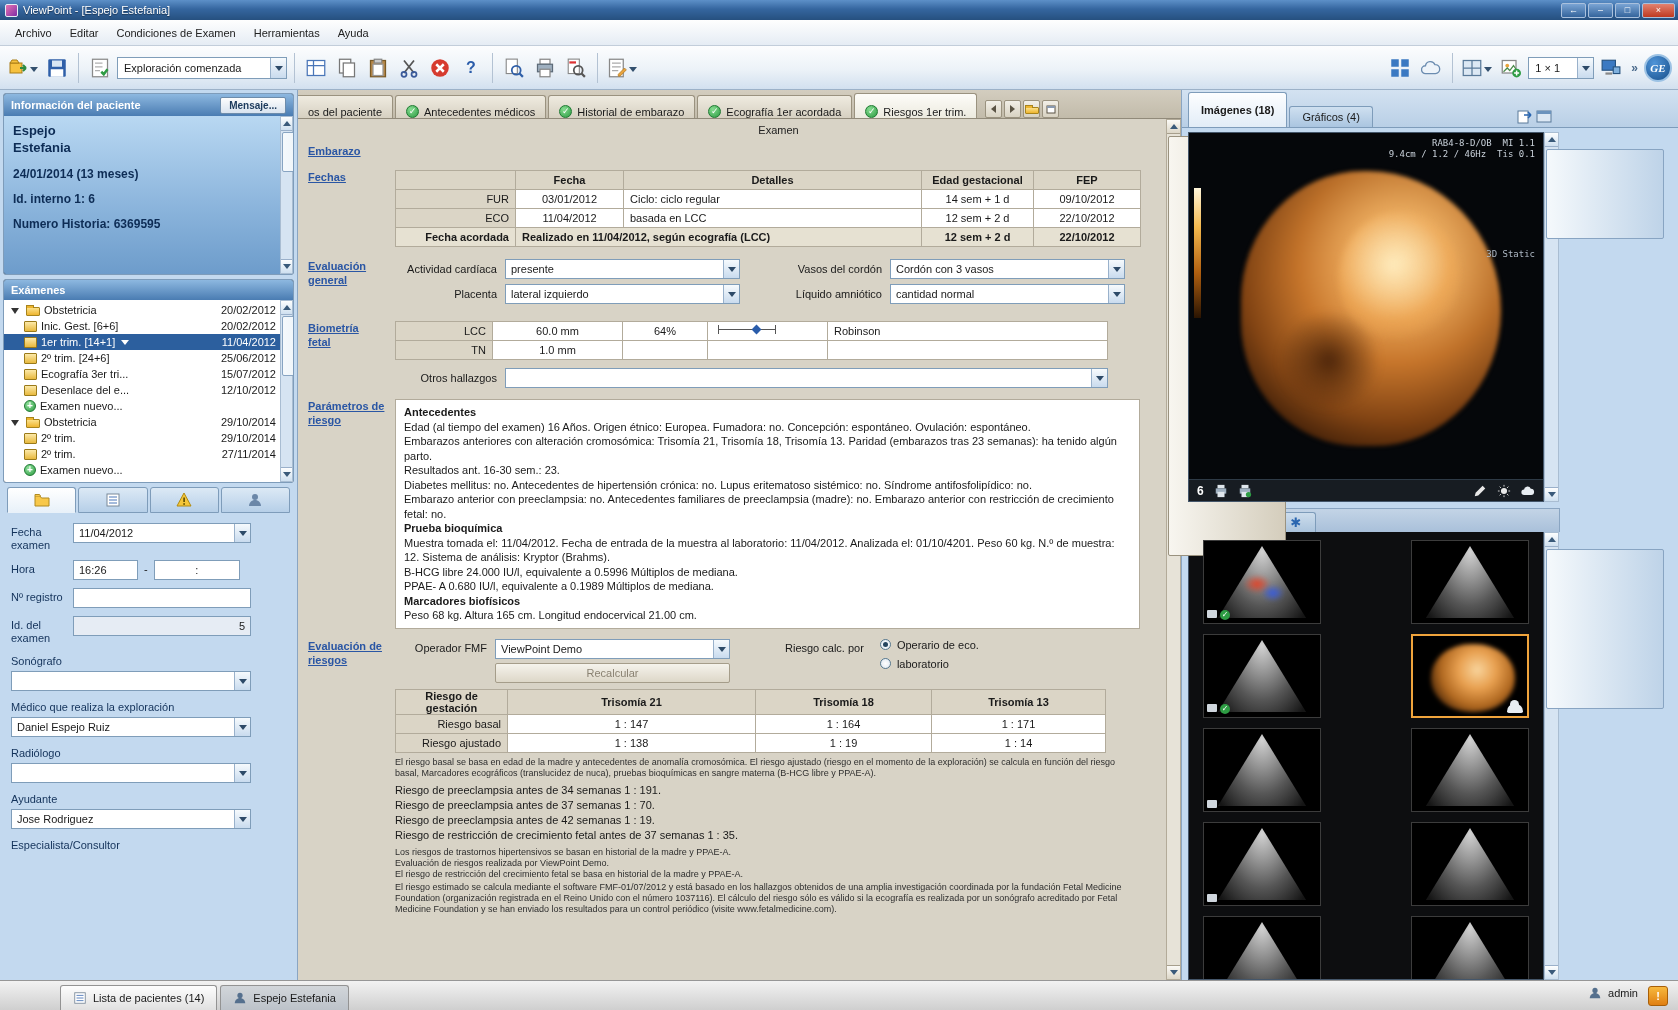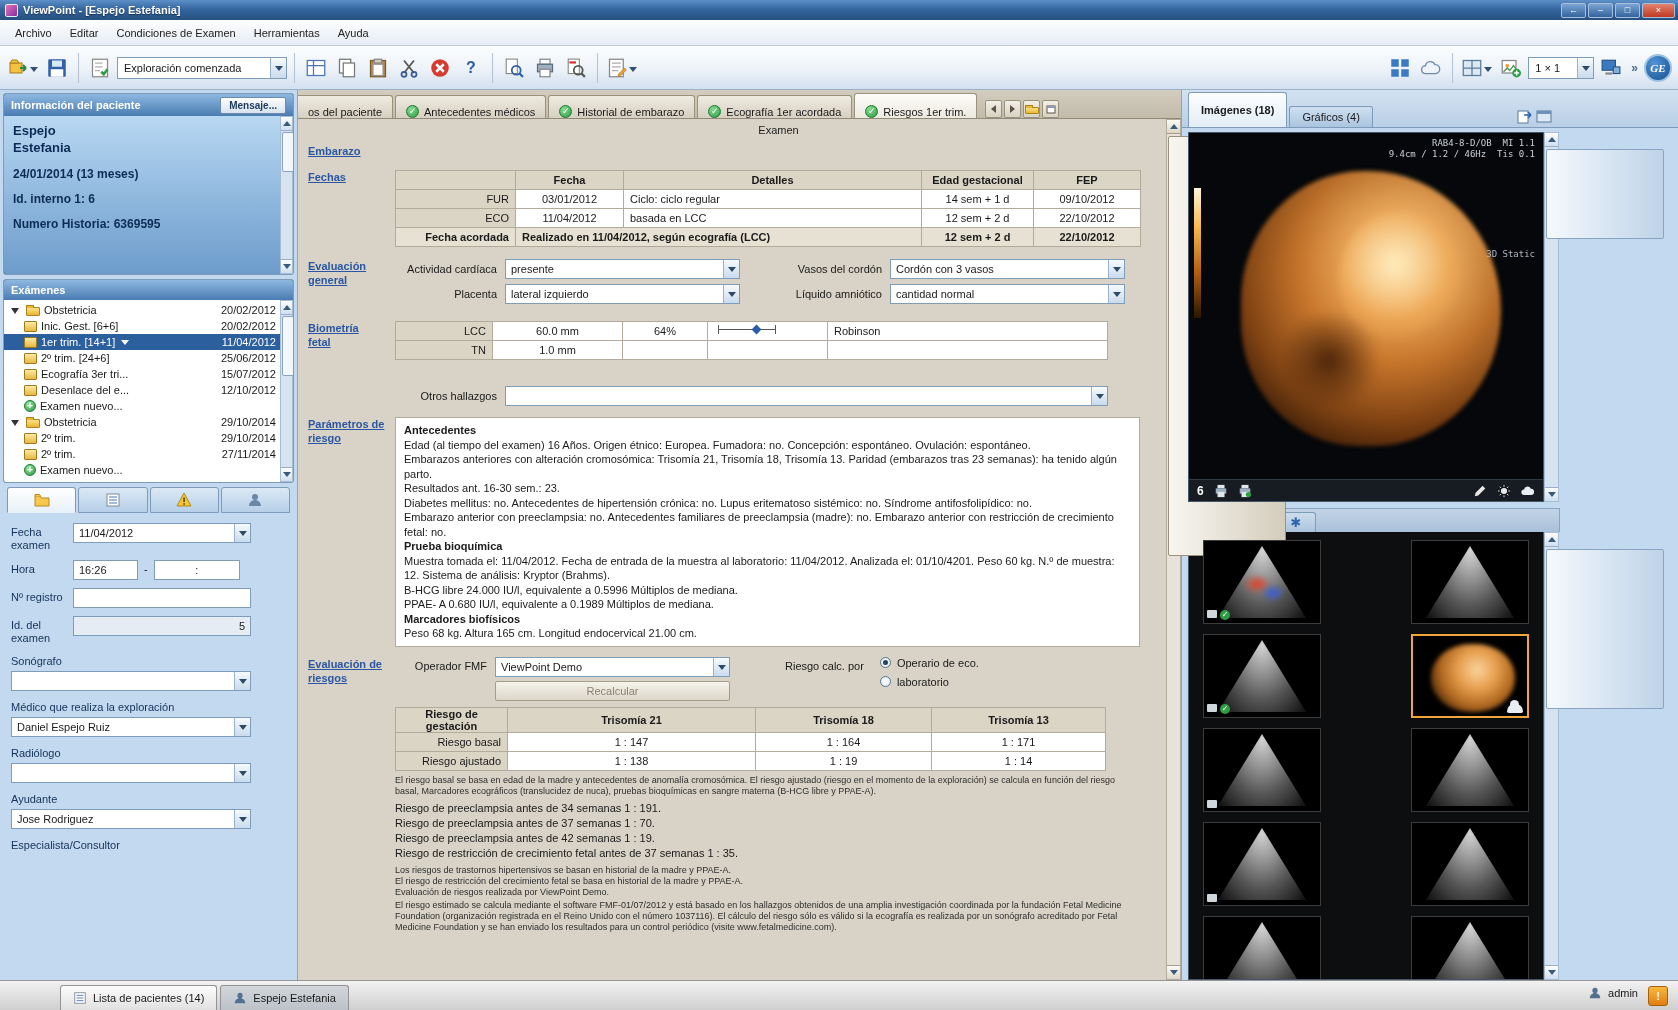--- a/index.html
+++ b/index.html
@@ -3,21 +3,21 @@
 <meta charset="utf-8">
 <style>
 *{margin:0;padding:0;box-sizing:border-box;}
 html,body{width:1678px;height:1010px;}
 body{font-family:"Liberation Sans","DejaVu Sans",sans-serif;font-size:11px;color:#1a1a1a;overflow:hidden;background:#000;}
 .window{width:1678px;height:1010px;display:flex;flex-direction:column;background:#c3d9ef;}
 
 
 .titlebar{flex:0 0 20px;background:linear-gradient(#5d90c8 0%,#35669f 45%,#26507f 100%);display:flex;align-items:center;padding:0 3px;color:#fff;}
 .app-icon{width:13px;height:13px;margin:0 5px 0 2px;background:linear-gradient(135deg,#e872b0,#7f2fa8);border:1px solid #e8eef6;border-radius:2px;}
-.title-text{font-size:11px;font-weight:bold;text-shadow:0 1px 1px rgba(0,0,0,.45);}
+.title-text{font-size:11px;font-weight:normal;text-shadow:0 1px 1px rgba(0,0,0,.45);}
 .win-btns{margin-left:auto;display:flex;gap:2px;}
 .winbtn{width:25px;height:15px;border:1px solid #a9c0dd;border-radius:2px;background:linear-gradient(#7aa4d4,#34649c);color:#fff;font-size:9px;line-height:13px;text-align:center;cursor:default;}
 .winbtn.close{background:linear-gradient(#e28270,#bf3a21);width:33px;}
 
 
 .menubar{flex:0 0 26px;background:linear-gradient(#fefefe,#e5ecf4);border-bottom:1px solid #c2cdda;display:flex;align-items:center;padding:0 6px;}
 .menu-item{padding:5px 9px;color:#222;}
 
 
 .toolbar{flex:0 0 44px;background:linear-gradient(#fcfdfe 0%,#ecf2f8 55%,#d2e0ef 100%);border-bottom:1px solid #9cb1c8;display:flex;align-items:center;padding:0 6px;gap:3px;}
@@ -654,21 +654,21 @@
               </div>
             </div>
           </div>
 
           <div class="sec" style="margin-bottom:6px;">
             <div class="sec-label">
               <span class="sec-title">Biometría</span>
               <span class="sec-title">fetal</span>
             </div>
             <div class="sec-content">
-              <table class="xt" style="margin-bottom:26px;">
+              <table class="xt" style="margin-bottom:8px;">
                 <tbody>
                     <tr>
                   <td class="lblc" style="width:97px;">LCC</td>
                   <td class="c" style="width:130px;">60.0 mm</td>
                   <td class="c" style="width:85px;">64%</td>
                   <td style="width:120px;"><span class="ptile">
                           <span class="line"></span>
                           <span class="mark"></span>
                         </span></td>
                   <td style="width:280px;">Robinson</td>
@@ -765,22 +765,22 @@
                 </tr>
               </tbody>
                 </table>
 
               <div class="fine">El riesgo basal se basa en edad de la madre y antecedentes de anomalía cromosómica. El riesgo ajustado (riesgo en el momento de la exploración) se calcula en función del riesgo basal, Marcadores ecográficos (translucidez de nuca), pruebas bioquímicas en sangre materna (B-HCG libre y PPAE-A).</div>
               <div class="riskline">Riesgo de preeclampsia antes de 34 semanas 1 : 191.</div>
               <div class="riskline">Riesgo de preeclampsia antes de 37 semanas 1 : 70.</div>
               <div class="riskline">Riesgo de preeclampsia antes de 42 semanas 1 : 19.</div>
               <div class="riskline">Riesgo de restricción de crecimiento fetal antes de 37 semanas 1 : 35.</div>
               <div class="fine" style="margin-bottom:0;">Los riesgos de trastornos hipertensivos se basan en historial de la madre y PPAE-A.</div>
+              <div class="fine" style="margin:0;">Evaluación de riesgos realizada por ViewPoint Demo.</div>
               <div class="fine" style="margin:0;">El riesgo de restricción del crecimiento fetal se basa en historial de la madre y PPAE-A.</div>
-              <div class="fine" style="margin:0;">Evaluación de riesgos realizada por ViewPoint Demo.</div>
               <div class="fine" style="margin-top:2px;">El riesgo estimado se calcula mediante el software FMF-01/07/2012 y está basado en los hallazgos obtenidos de una amplia investigación coordinada por la fundación Fetal Medicine Foundation (organización registrada en el Reino Unido con el número 1037116). El cálculo del riesgo sólo es válido si la ecografía es realizada por un sonógrafo acreditado por Fetal Medicine Foundation y se han enviado los resultados para un control periódico (visite www.fetalmedicine.com).</div>
             </div>
           </div>
         </div>
 
         <div class="vsb beige">
           <div class="sbtn au"></div>
           <div class="track">
               <div class="thumb" style="top:2px;height:420px;"></div>
             </div>

